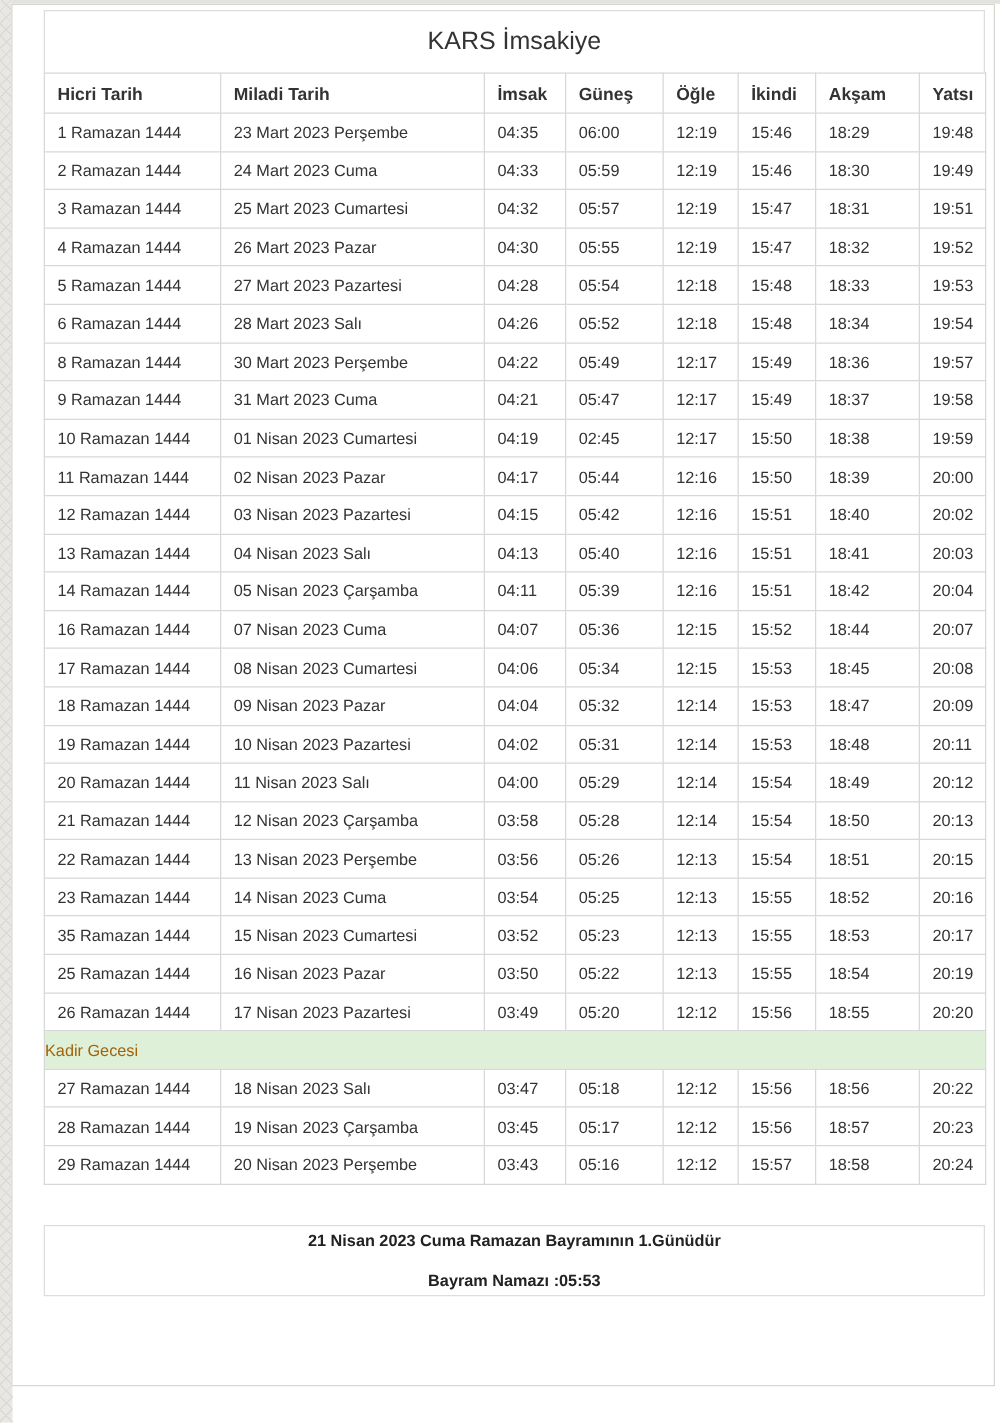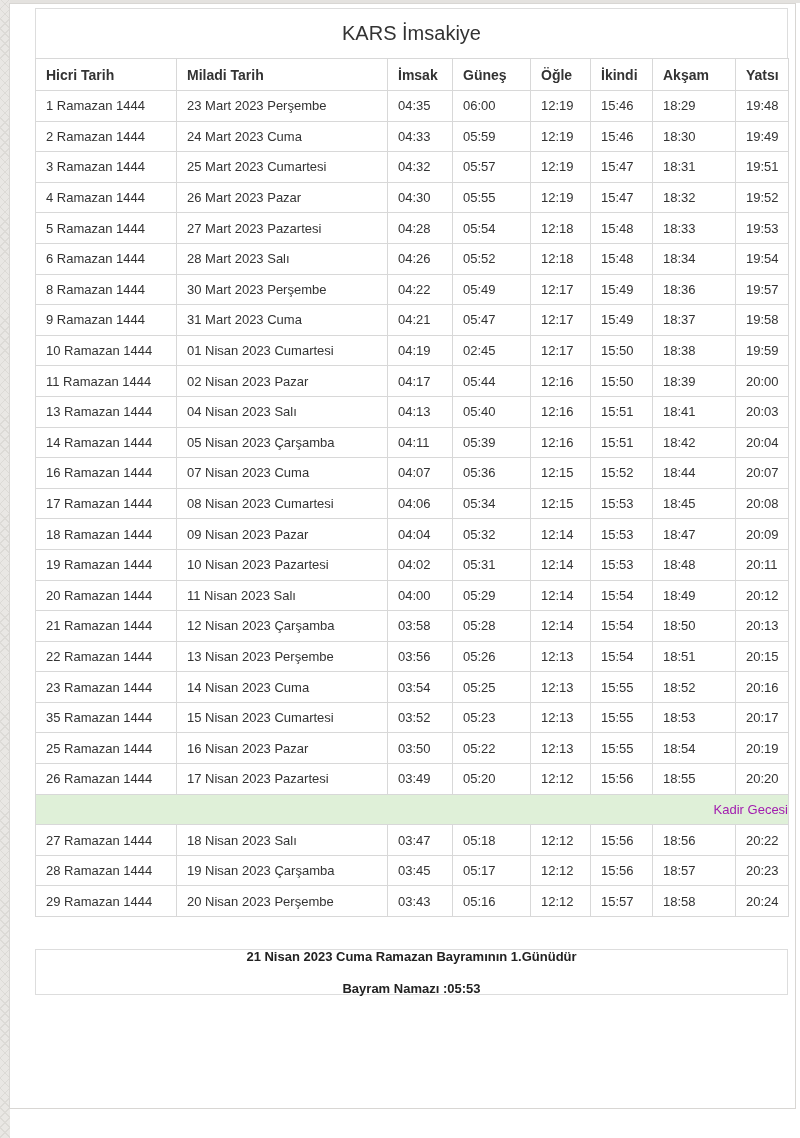--- a/index.html
+++ b/index.html
@@ -38,25 +38,25 @@
   }
   table.imsakiye th, table.imsakiye td {
     border:1px solid #d8d8d8;
     padding:0 0 0 10px;
     text-align:left; vertical-align:middle;
     overflow:hidden; white-space:nowrap;
   }
   table.imsakiye th { height:32px; font-weight:bold; font-size:14px; }
   table.imsakiye td { height:30.6px; font-weight:400; }
   table.imsakiye td.kadir {
-    text-align:right; padding:0; color:#a21caf;
+    text-align:left; padding:0; color:#a16207;
   }
   .gap { height:32px; }
   .footer-box {
-    border:1px solid #ddd; height:46px;
+    border:1px solid #ddd; height:57px;
     display:flex; flex-direction:column; align-items:center; justify-content:center;
     gap:17px;
   }
   .footer-box p { font-size:13px; font-weight:bold; color:#222; text-align:center; }
 </style>
 </head>
 <body>
 
 <div class="top-edge"></div>
 <div class="side-pattern"></div>
@@ -186,20 +186,30 @@
             <td>11 Ramazan 1444</td>
             <td>02 Nisan 2023 Pazar</td>
             <td>04:17</td>
             <td>05:44</td>
             <td>12:16</td>
             <td>15:50</td>
             <td>18:39</td>
             <td>20:00</td>
           </tr>
           <tr>
+            <td>12 Ramazan 1444</td>
+            <td>03 Nisan 2023 Pazartesi</td>
+            <td>04:15</td>
+            <td>05:42</td>
+            <td>12:16</td>
+            <td>15:51</td>
+            <td>18:40</td>
+            <td>20:02</td>
+          </tr>
+          <tr>
             <td>13 Ramazan 1444</td>
             <td>04 Nisan 2023 Salı</td>
             <td>04:13</td>
             <td>05:40</td>
             <td>12:16</td>
             <td>15:51</td>
             <td>18:41</td>
             <td>20:03</td>
           </tr>
           <tr>

